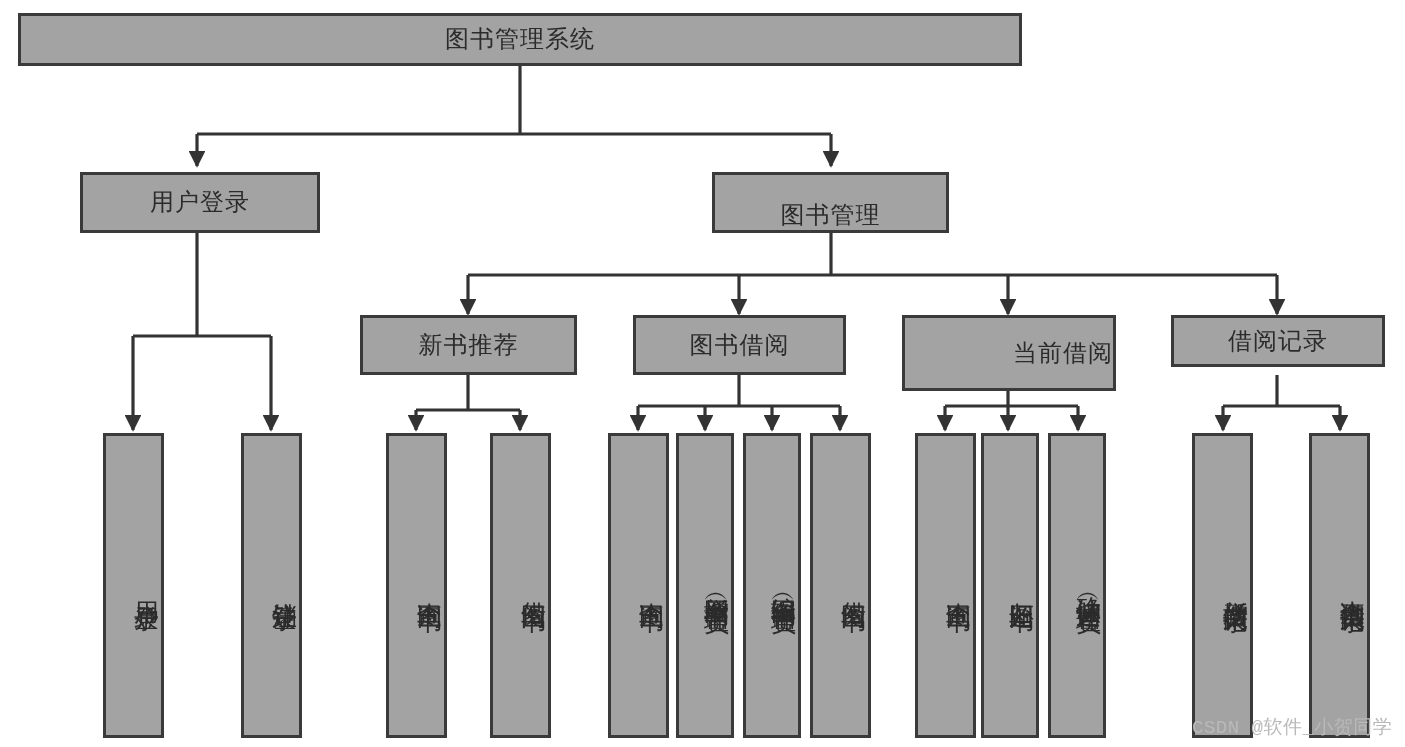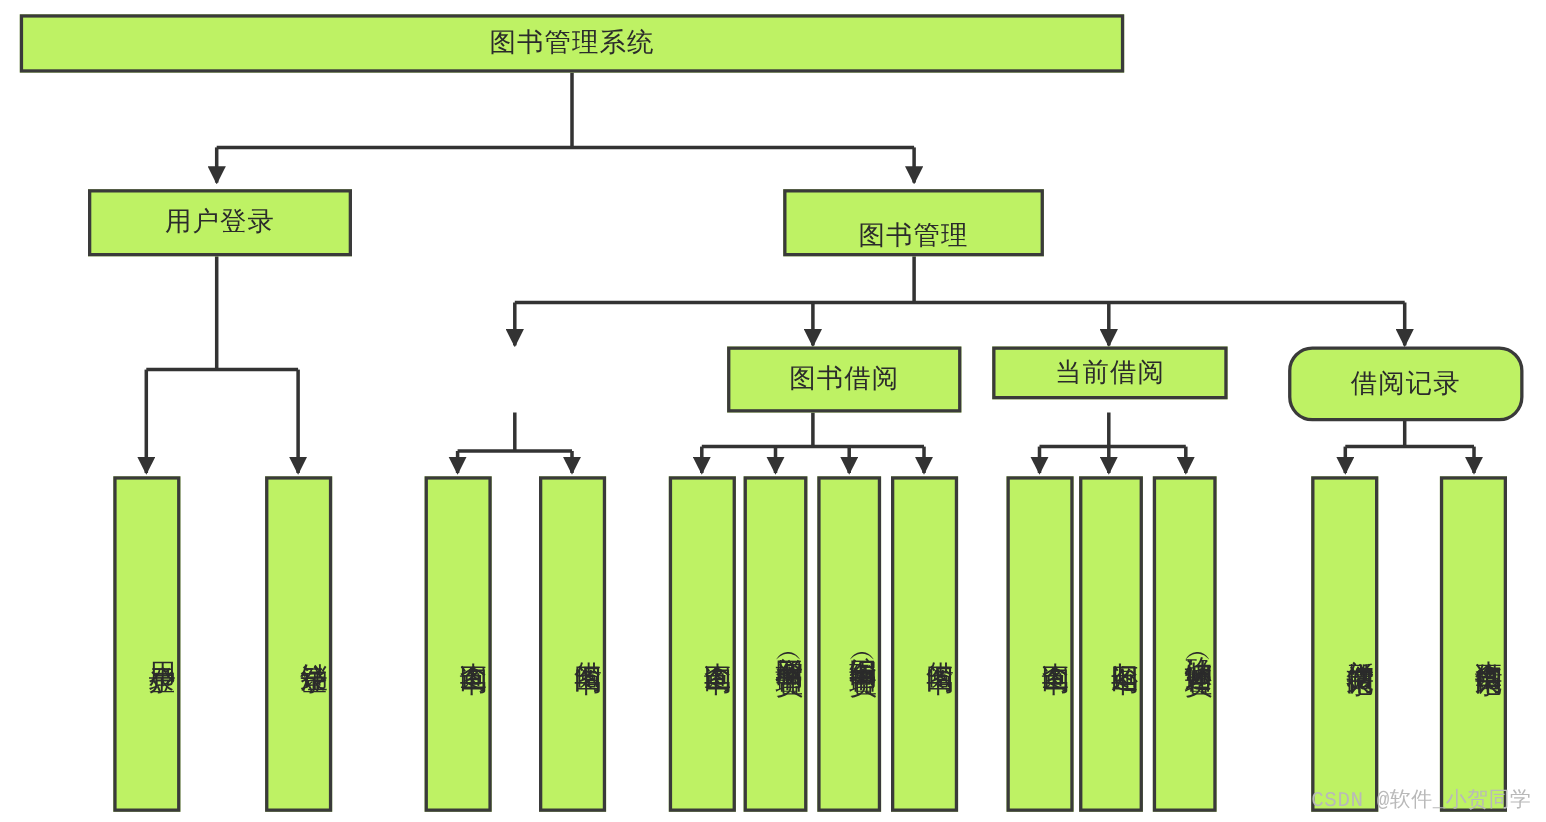--- a/index.html
+++ b/index.html
@@ -21,21 +21,21 @@
     position: absolute;
     left: 0;
     top: 0;
     width: 1405px;
     height: 747px;
     pointer-events: none;
   }
   .node {
     position: absolute;
     box-sizing: border-box;
-    background: #bef264;
+    background: #a3a3a3;
     border: 3px solid #3a3a3a;
     display: flex;
     align-items: center;
     justify-content: center;
     color: #2b2b2b;
   }
   .node.horiz {
     font-size: 24px;
     letter-spacing: 1px;
     line-height: 1.2;
@@ -123,27 +123,30 @@
     <span>图书管理系统</span>
   </div>
 
   <div class="node horiz" style="left:80px; top:172px; width:240px; height:61px;">
     <span>用户登录</span>
   </div>
   <div class="node horiz" style="left:712px; top:172px; width:237px; height:61px;align-items:flex-end;">
     <span>图书管理</span>
   </div>
 
-  <div class="node horiz" style="left:633px; top:315px; width:213px; height:60px;margin-left:28px;">
+  <div class="node horiz" style="left:360px; top:315px; width:217px; height:60px;">
+    <span>新书推荐</span>
+  </div>
+  <div class="node horiz" style="left:633px; top:315px; width:213px; height:60px;">
     <span>图书借阅</span>
   </div>
-  <div class="node horiz" style="left:902px; top:315px; width:214px; height:48px;">
+  <div class="node horiz" style="left:902px; top:315px; width:214px; height:76px;justify-content:flex-end;">
     <span>当前借阅</span>
   </div>
-  <div class="node horiz" style="left:1171px; top:315px; width:214px; height:68px;border-radius:22px;">
+  <div class="node horiz" style="left:1171px; top:315px; width:214px; height:52px;">
     <span>借阅记录</span>
   </div>
 
   <div class="node vert" style="left:103px; top:433px; width:61px; height:305px;">
     <span class="vtext">用户登录</span>
   </div>
   <div class="node vert" style="left:241px; top:433px; width:61px; height:305px;">
     <span class="vtext">注销登录</span>
   </div>
 

